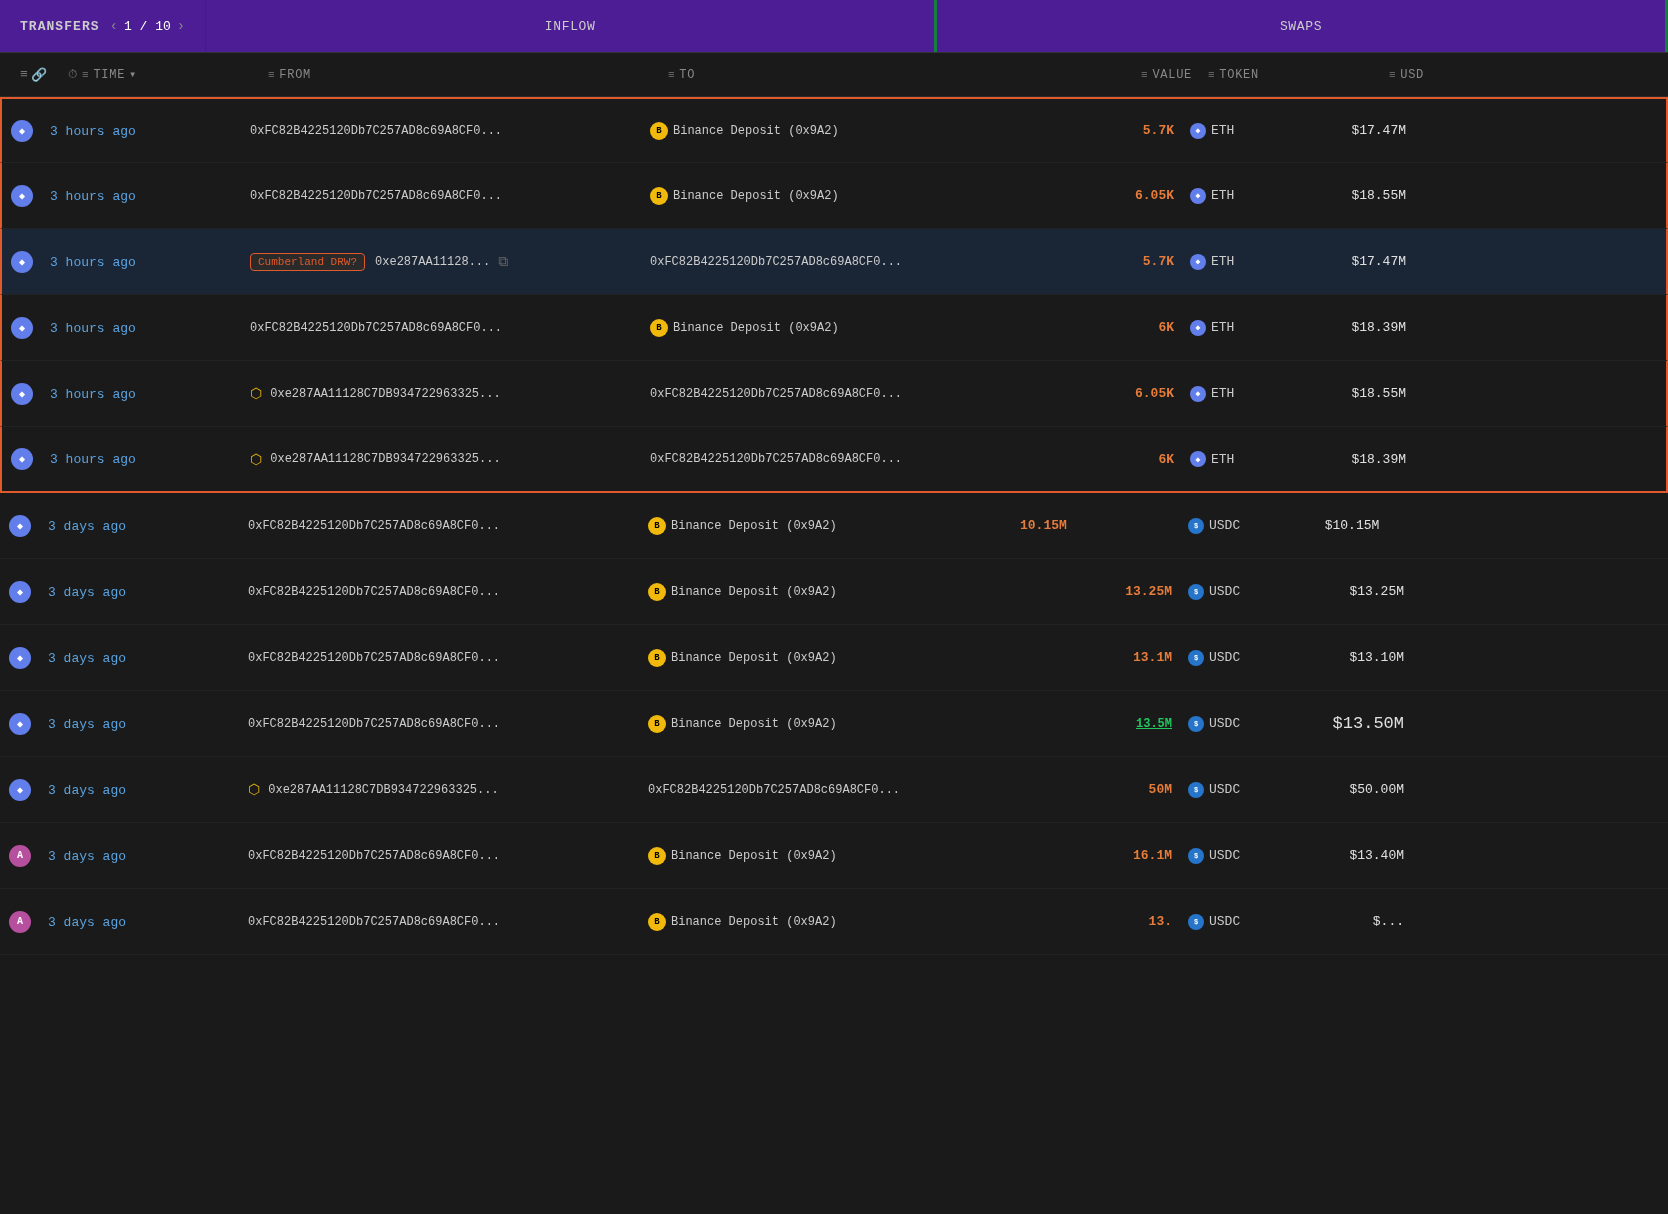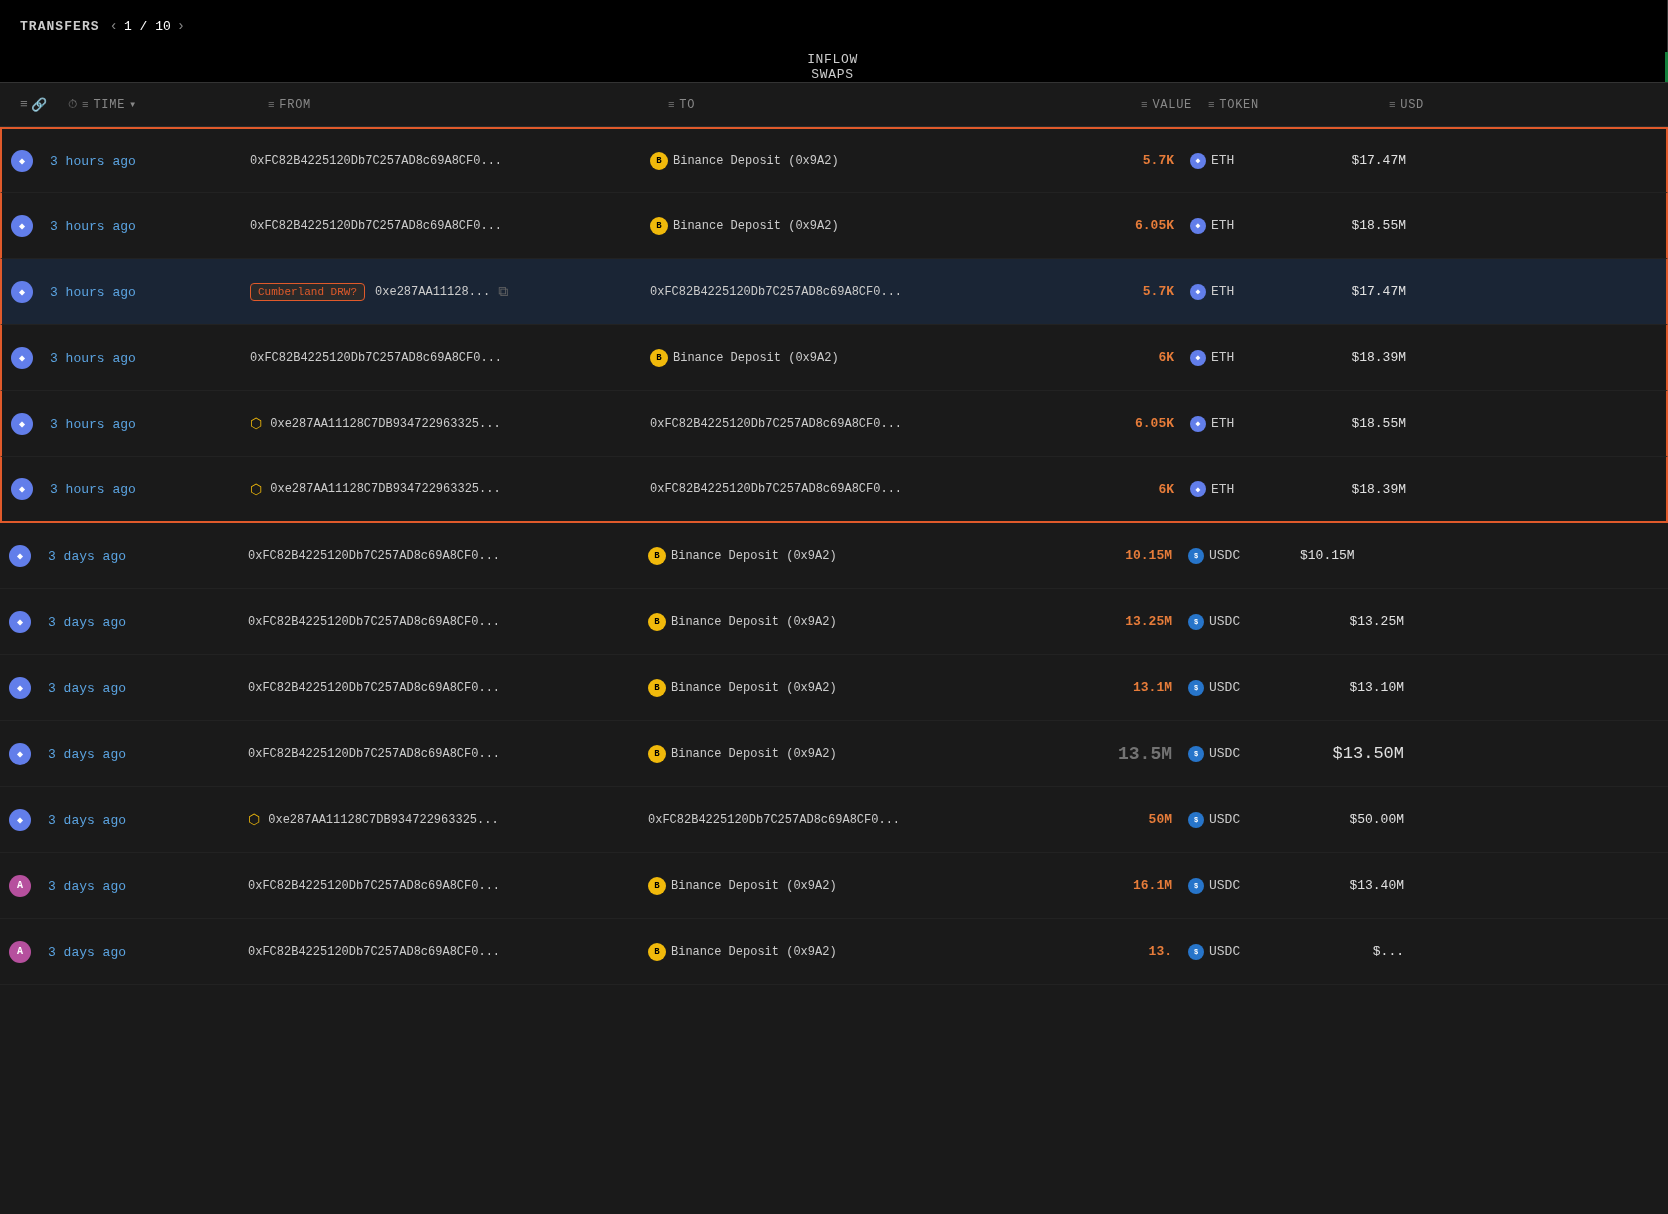--- a/index.html
+++ b/index.html
@@ -10,22 +10,21 @@
       font-size: 14px;
       width: 1668px;
       min-height: 1214px;
       overflow-x: hidden;
     }
 
     
     .top-nav {
       display: flex;
       border-bottom: 1px solid #333;
-      background: #000000;
-      flex-direction: column;
+      background: #4c1d95;
     }
     .nav-section {
       display: flex;
       align-items: center;
       padding: 0 24px;
       height: 52px;
       border-right: 3px solid #15803d;
       cursor: pointer;
       color: #ccc;
       font-size: 13px;
@@ -363,28 +362,28 @@
     <div class="col-from from-cell">
       <span style="color:#ccc;font-size:12px;white-space:nowrap;overflow:hidden;text-overflow:ellipsis;">0xFC82B4225120Db7C257AD8c69A8CF0...</span>
     </div>
     <div class="col-to to-cell">
 
       <span style="width:18px;height:18px;border-radius:50%;background:#f0b90b;display:inline-flex;align-items:center;justify-content:center;font-size:9px;color:#000;font-weight:bold;margin-right:5px;flex-shrink:0;">B</span>
       <span style="color:#ccc;font-size:12px;white-space:nowrap;">Binance Deposit (0x9A2)</span>
 
     </div>
     <div class="col-value">
-      <span style="color:#e67c3a;font-size:13px;font-weight:bold;text-align:right;display:block;">10.15M</span>
-    </div>
-    <div class="col-token token-cell">
-      <span style="width:16px;height:16px;border-radius:50%;background:#2775ca;display:inline-flex;align-items:center;justify-content:center;font-size:7px;color:white;font-weight:bold;">$</span>
-      <span style="color:#ccc;font-size:13px;">USDC</span>
-    </div>
-    <div class="col-usd">
-      <span style="color:#e0e0e0;font-size:13px;display:block;text-align:left;">$10.15M</span>
+      <span style="color:#e67c3a;font-size:13px;font-weight:bold;text-align:left;display:block;">10.15M</span>
+    </div>
+    <div class="col-token token-cell">
+      <span style="width:16px;height:16px;border-radius:50%;background:#2775ca;display:inline-flex;align-items:center;justify-content:center;font-size:7px;color:white;font-weight:bold;">$</span>
+      <span style="color:#ccc;font-size:13px;">USDC</span>
+    </div>
+    <div class="col-usd">
+      <span style="color:#e0e0e0;font-size:13px;display:block;text-align:center;">$10.15M</span>
     </div>
   </div>
     <div class="table-row">
     <div class="col-eth-icon">
       <div style="width:22px;height:22px;border-radius:50%;background:#627eea;display:flex;align-items:center;justify-content:center;color:white;font-size:10px;font-weight:bold;">◆</div>
     </div>
     <div class="col-time">
       <span style="color:#5ba3e0;font-size:13px;white-space:nowrap;font-family:'Courier New',monospace;">3 days ago</span>
     </div>
     <div class="col-from from-cell">
@@ -444,21 +443,21 @@
     <div class="col-from from-cell">
       <span style="color:#ccc;font-size:12px;white-space:nowrap;overflow:hidden;text-overflow:ellipsis;">0xFC82B4225120Db7C257AD8c69A8CF0...</span>
     </div>
     <div class="col-to to-cell">
 
       <span style="width:18px;height:18px;border-radius:50%;background:#f0b90b;display:inline-flex;align-items:center;justify-content:center;font-size:9px;color:#000;font-weight:bold;margin-right:5px;flex-shrink:0;">B</span>
       <span style="color:#ccc;font-size:12px;white-space:nowrap;">Binance Deposit (0x9A2)</span>
 
     </div>
     <div class="col-value">
-      <span style="color:#737373;font-size:18px;font-weight:bold;text-align:right;display:block;">13.5M</span>
+      <span style="color:#22c55e;font-size:12px;font-weight:bold;text-align:right;display:block;text-decoration:underline;">13.5M</span>
     </div>
     <div class="col-token token-cell">
       <span style="width:16px;height:16px;border-radius:50%;background:#2775ca;display:inline-flex;align-items:center;justify-content:center;font-size:7px;color:white;font-weight:bold;">$</span>
       <span style="color:#ccc;font-size:13px;">USDC</span>
     </div>
     <div class="col-usd">
       <span style="color:#e0e0e0;font-size:17px;display:block;text-align:right;">$13.50M</span>
     </div>
   </div>
     <div class="table-row">

